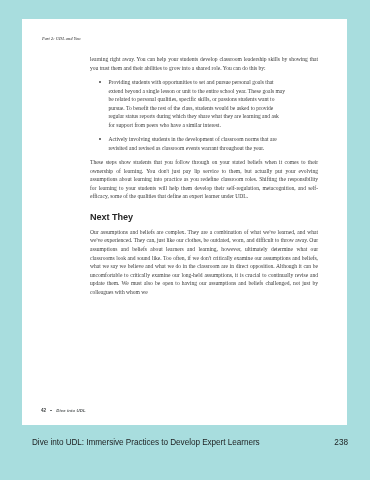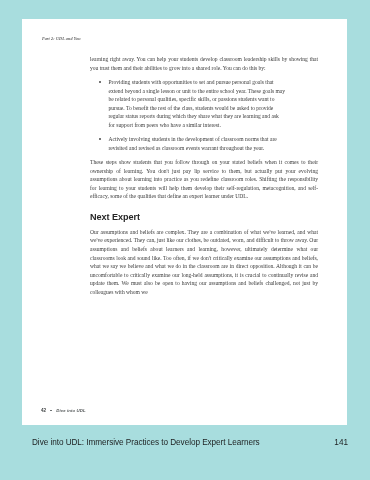--- a/index.html
+++ b/index.html
@@ -183,32 +183,32 @@
           <span>Providing students with opportunities to set and pursue personal goals that extend beyond a single lesson or unit to the entire school year. These goals may be related to personal qualities, specific skills, or passions students want to pursue. To benefit the rest of the class, students would be asked to provide regular status reports during which they share what they are learning and ask for support from peers who have a similar interest.</span>
         </li>
         <li>
           <span class="bullet-dot"></span>
           <span>Actively involving students in the development of classroom norms that are revisited and revised as classroom events warrant throughout the year.</span>
         </li>
       </ul>
 
       <p class="body-para">These steps show students that you follow through on your stated beliefs when it comes to their ownership of learning. You don't just pay lip service to them, but actually put your evolving assumptions about learning into practice as you redefine classroom roles. Shifting the responsibility for learning to your students will help them develop their self-regulation, metacognition, and self-efficacy, some of the qualities that define an expert learner under UDL.</p>
 
-      <h2 class="section-heading">Next Expert</h2>
+      <h2 class="section-heading">Next They</h2>
 
       <p class="body-para tight">Our assumptions and beliefs are complex. They are a combination of what we've learned, and what we've experienced. They can, just like our clothes, be outdated, worn, and difficult to throw away. Our assumptions and beliefs about learners and learning, however, ultimately determine what our classrooms look and sound like. Too often, if we don't critically examine our assumptions and beliefs, what we say we believe and what we do in the classroom are in direct opposition. Although it can be uncomfortable to critically examine our long-held assumptions, it is crucial to continually revise and update them. We must also be open to having our assumptions and beliefs challenged, not just by colleagues with whom we</p>
 
     </div>
 
     <div class="page-footer">
       <span class="folio">42</span>
       <span class="sep"></span>
       <span class="book-short">Dive into UDL</span>
     </div>
 
   </div>
 
   <div id="bottom-bar">
     <span class="bar-title">Dive into UDL: Immersive Practices to Develop Expert Learners</span>
-    <span class="bar-page">141</span>
+    <span class="bar-page">238</span>
   </div>
 
 </div>
 
 </body></html>

